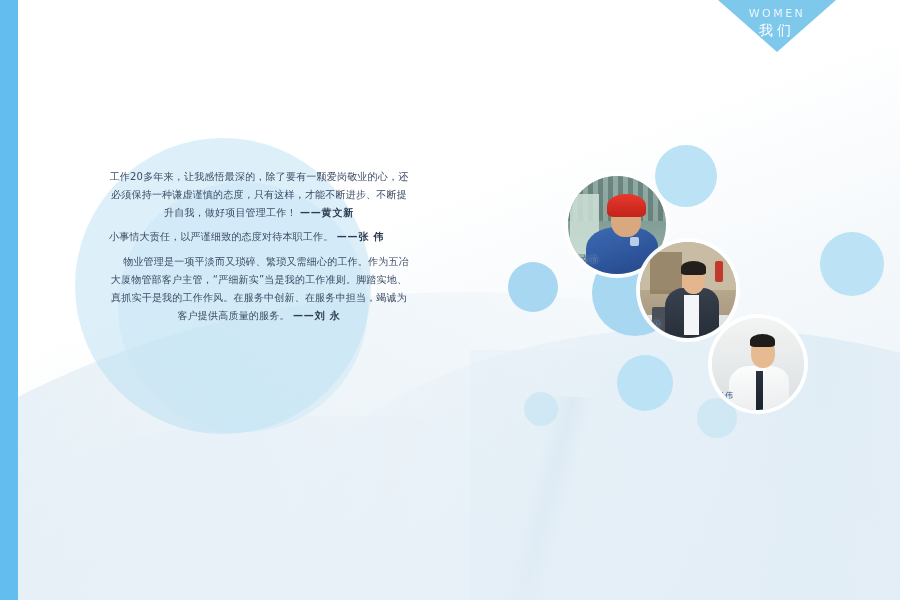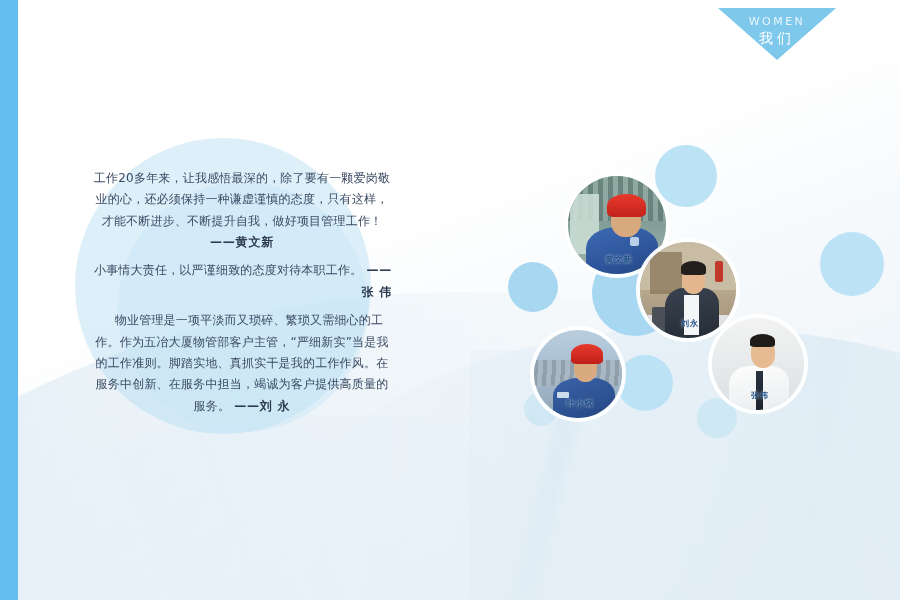--- a/index.html
+++ b/index.html
@@ -51,21 +51,21 @@
   }
 
   
   .left-stripe{
     position:absolute;left:0;top:0;width:18px;height:600px;
     background:#63bdef;
   }
 
   
   .banner{
-    position:absolute;left:718px;top:8px;width:118px;height:52px;
+    position:absolute;left:718px;top:0;width:118px;height:52px;
   }
   .banner-shape{
     position:absolute;inset:0;
     background:#7ec8ec;
     clip-path:polygon(0 0,100% 0,50% 100%);
   }
   .banner-en{
     position:absolute;left:0;right:0;top:7px;text-align:center;
     color:#eaf6fd;font-size:11px;letter-spacing:2.5px;
     font-family:"DejaVu Sans","Liberation Sans",sans-serif;
@@ -87,40 +87,40 @@
     background:rgba(175,216,240,.42);
   }
   .text-circle-inner{
     position:absolute;left:118px;top:182px;width:250px;height:250px;
     border-radius:50%;
     background:rgba(200,230,246,.45);
   }
 
   
   .copy{
-    position:absolute;left:92px;top:168px;width:300px;
+    position:absolute;left:109px;top:168px;width:300px;
     color:#3b4a63;
-    font-size:12px;line-height:1.78;
+    font-size:10px;line-height:1.78;
     letter-spacing:.2px;
   }
-  .copy p{margin:0 0 7px 0;text-align:right;}
+  .copy p{margin:0 0 7px 0;}
   .copy p.center{text-align:center;}
   .copy p.just{text-align:justify;text-align-last:left;}
   .copy p.idt{text-indent:14px;}
   .sig{font-weight:bold;color:#2d3b52;letter-spacing:.8px;}
 
   
   .photo{
     position:absolute;border-radius:50%;overflow:hidden;
     box-shadow:0 0 0 4px rgba(255,255,255,.95);
   }
   .photo .scene{position:absolute;inset:0;}
   .photo .nm{
-    position:absolute;left:4px;right:0;bottom:9px;text-align:center;
-    font-size:8px;font-weight:bold;color:#1d4f86;
+    position:absolute;left:4px;right:0;bottom:9px;
+    font-size:8px;font-weight:normal;color:#1d4f86;
     text-shadow:0 0 3px rgba(255,255,255,.75);
     letter-spacing:1px;
   }
 
   
   .p1 .scene{background:linear-gradient(180deg,#8fa99f 0%,#7d9a93 40%,#9fb7ad 100%);}
   .p1 .stripes{position:absolute;left:0;top:0;width:100%;height:46%;
     background:repeating-linear-gradient(90deg,#5f7a74 0 5px,#91aaa3 5px 10px);opacity:.75;}
   .p1 .door{position:absolute;left:2%;top:18%;width:30%;height:62%;background:#cfe0d8;opacity:.85;}
   .p1 .body{position:absolute;left:18%;top:52%;width:74%;height:52%;
@@ -244,30 +244,20 @@
       <div class="desk"></div>
       <div class="mon"></div>
       <div class="suit"></div>
       <div class="shirt"></div>
       <div class="head"></div>
       <div class="hair"></div>
     </div>
     <div class="nm">刘永</div>
   </div>
 
-  <div class="photo p4" style="left:534px;top:330px;width:88px;height:88px;">
-    <div class="scene">
-      <div class="site"></div>
-      <div class="body"></div>
-      <div class="tag"></div>
-      <div class="head"></div>
-      <div class="helm"></div>
-    </div>
-    <div class="nm">叶小斌</div>
-  </div>
 
   <div class="photo p5" style="left:712px;top:318px;width:92px;height:92px;">
     <div class="scene">
       <div class="shirt"></div>
       <div class="collar"></div>
       <div class="tie"></div>
       <div class="head"></div>
       <div class="hair"></div>
     </div>
     <div class="nm">张伟</div>

